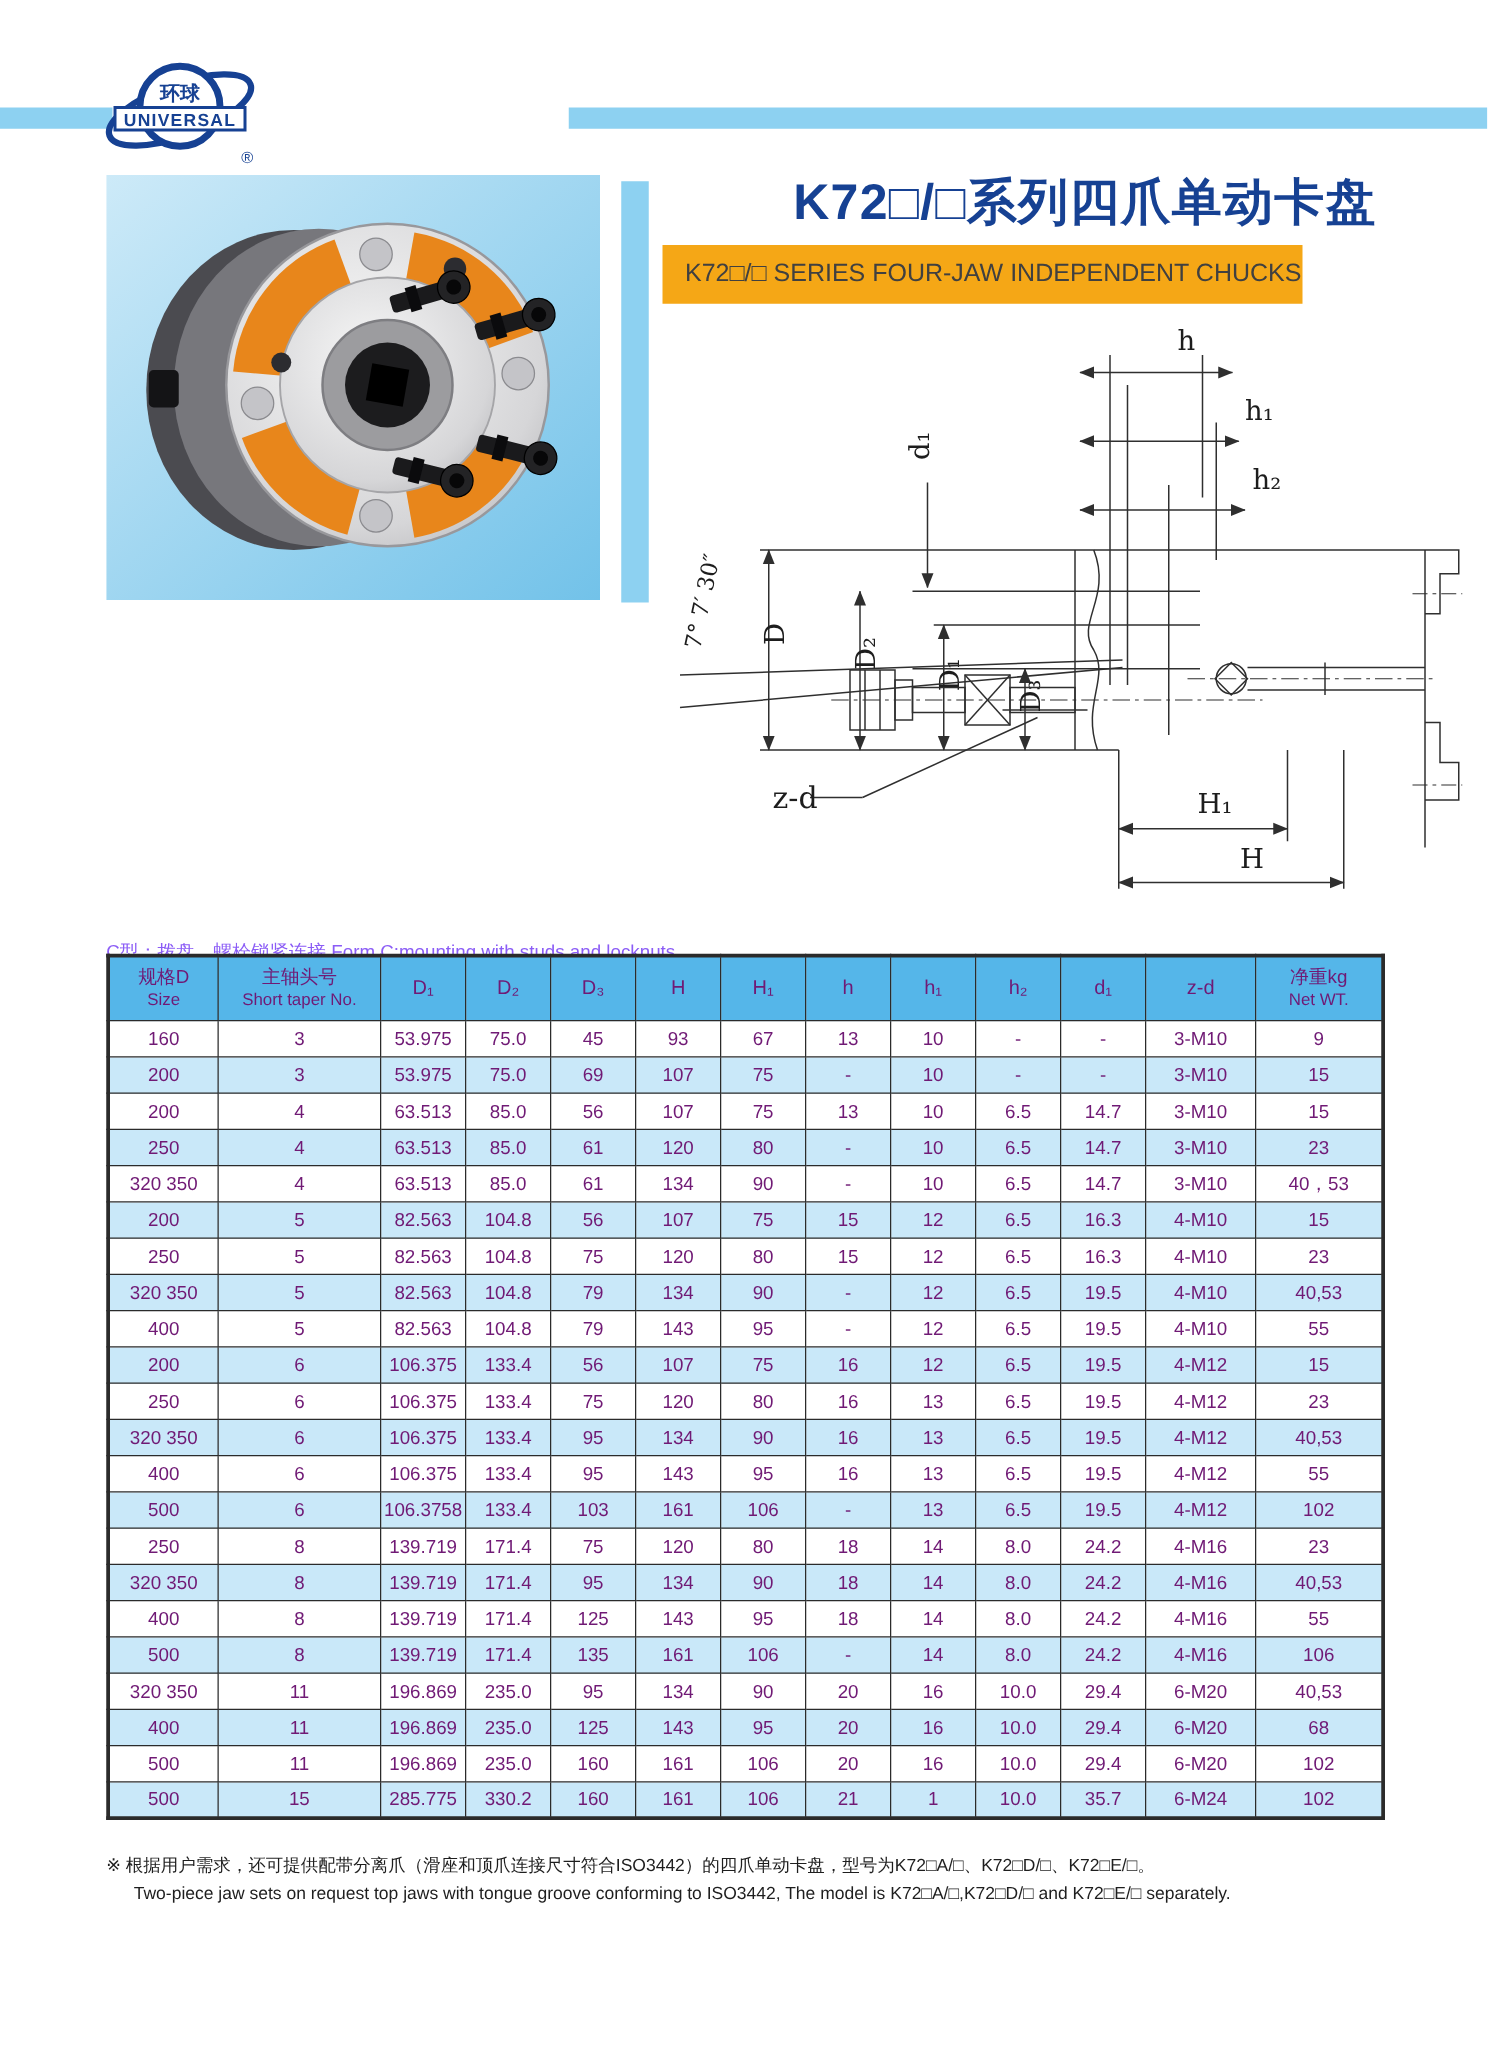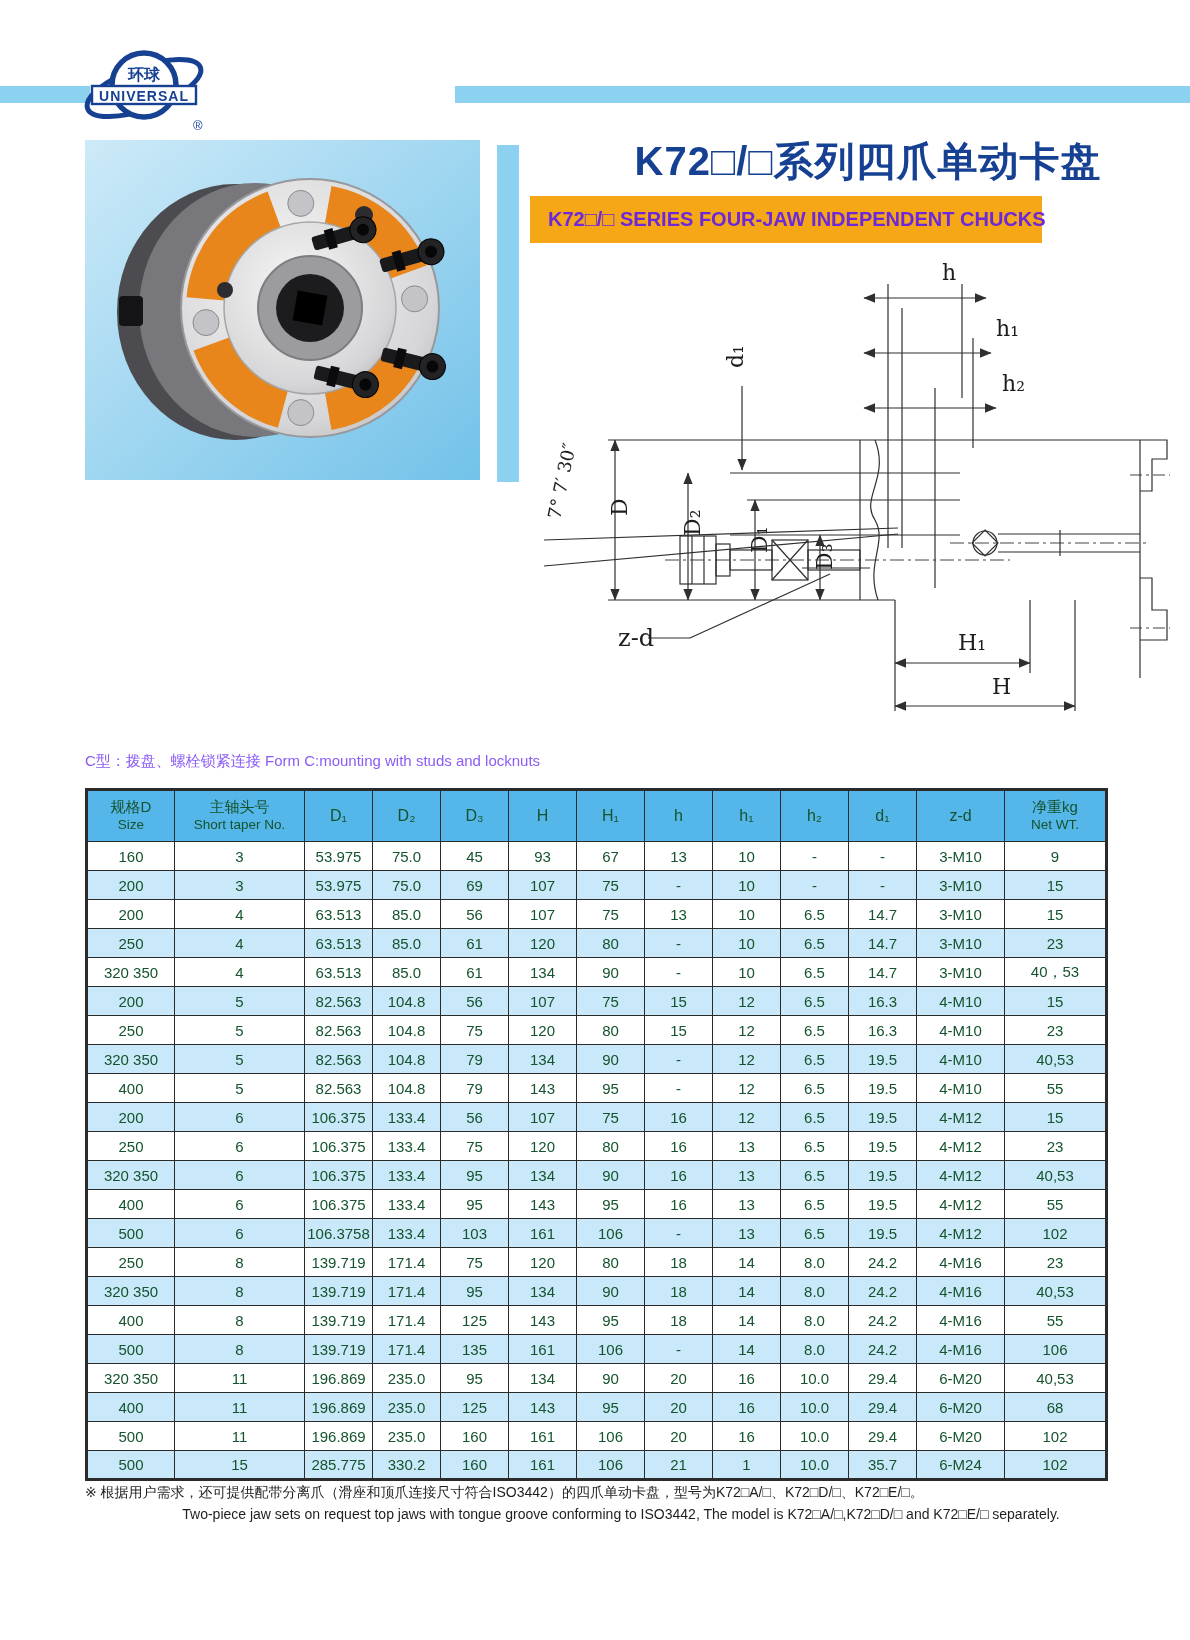--- a/index.html
+++ b/index.html
@@ -13,40 +13,40 @@
 
   .logo-globe { position:absolute; left:80px; top:38px; width:132px; height:104px; }
   .brand-mark { position:absolute; left:230px; top:60px; width:215px; height:64px; }
 
   .vbar { position:absolute; left:497px; top:145px; width:22px; height:337px; background:#8DD1F1; }
 
   .photo { position:absolute; left:85px; top:140px; width:395px; height:340px; }
 
   .title-zh { position:absolute; left:548px; top:134px; width:640px; font-size:40px; font-weight:bold; color:#164193; letter-spacing:1px; white-space:nowrap;text-align:center; }
   .subtitle-bar { position:absolute; left:530px; top:196px; width:512px; height:47px; background:#F5A716; display:flex; align-items:center; padding-left:18px; }
-  .subtitle-bar span { font-size:20px; font-weight:bold; color:#6d28d9; white-space:nowrap; }
+  .subtitle-bar span { font-size:20px; font-weight:normal; color:#404040; white-space:nowrap; }
 
   .diagram { position:absolute; left:530px; top:248px; width:640px; height:470px; }
   .diagram svg text { font-family:"DejaVu Serif","Liberation Serif",serif; fill:#1d1d1d; }
 
   .caption { position:absolute; left:85px; top:752px; font-size:15px; color:#8b5cf6; }
 
   .spec-table { position:absolute; left:85px; top:763px; width:1020px; border-collapse:collapse; table-layout:fixed;
-                font-size:15px; color:#14532d;margin-top:25px; }
+                font-size:15px; color:#701a75; }
   .spec-table th, .spec-table td { border:1.6px solid #2b2b2b; text-align:center; vertical-align:middle; padding:0; }
   .spec-table thead th { background:#55B6E9; height:52px; font-weight:normal; font-size:16px; line-height:1.25; }
   .spec-table thead th .zh { font-size:15px; }
   .spec-table thead th .en { font-size:13.5px; }
   .spec-table tbody td { height:29px; background:#ffffff; }
   .spec-table tbody tr:nth-child(even) td { background:#C9E8F9; }
   .spec-table { border:3px solid #2b2b2b; }
   col.c1{width:88px} col.c2{width:130px} col.cm{width:68px} col.c12{width:88px} col.c13{width:102px}
 
   .footnotes { position:absolute; left:85px; top:1482px; width:1050px; font-size:14px; color:#1e1e1e; line-height:1.55; }
-  .footnotes .fn-en { padding-left:22px;text-align:center; }
+  .footnotes .fn-en { padding-left:22px; }
 </style>
 </head>
 <body>
 
 <div id="page">
 
   <div class="hbar left"></div>
   <div class="hbar right"></div>
 
   <div class="logo-globe">

